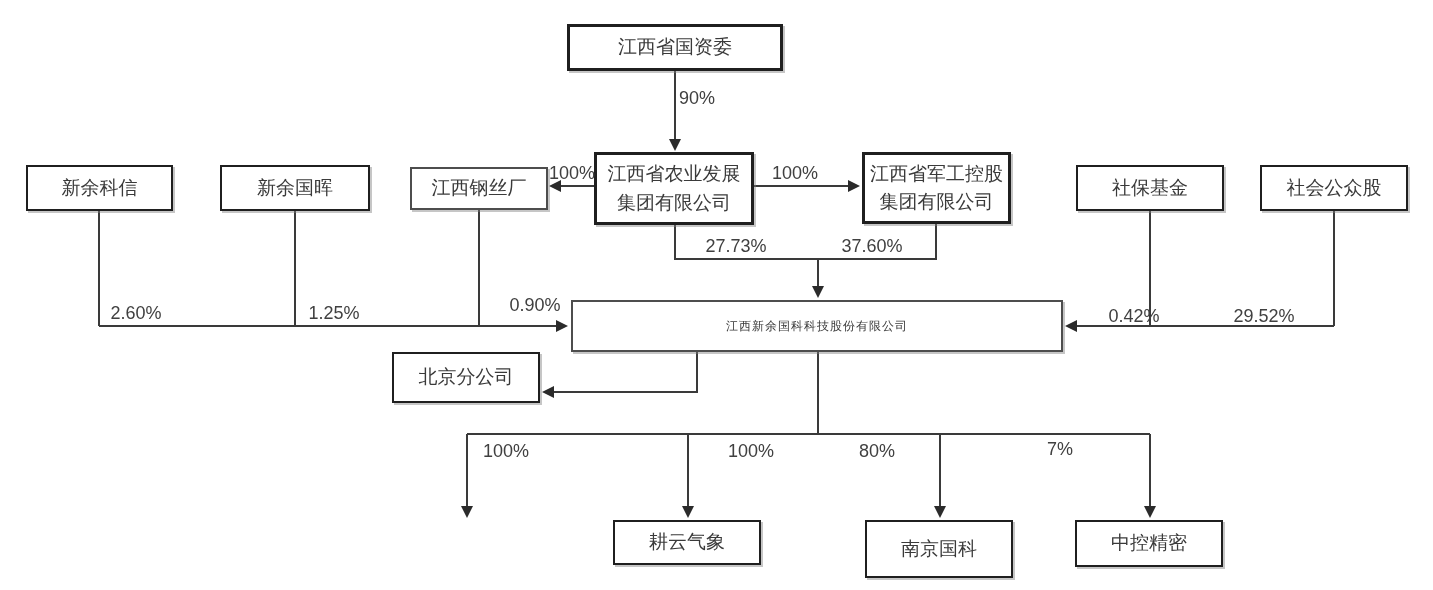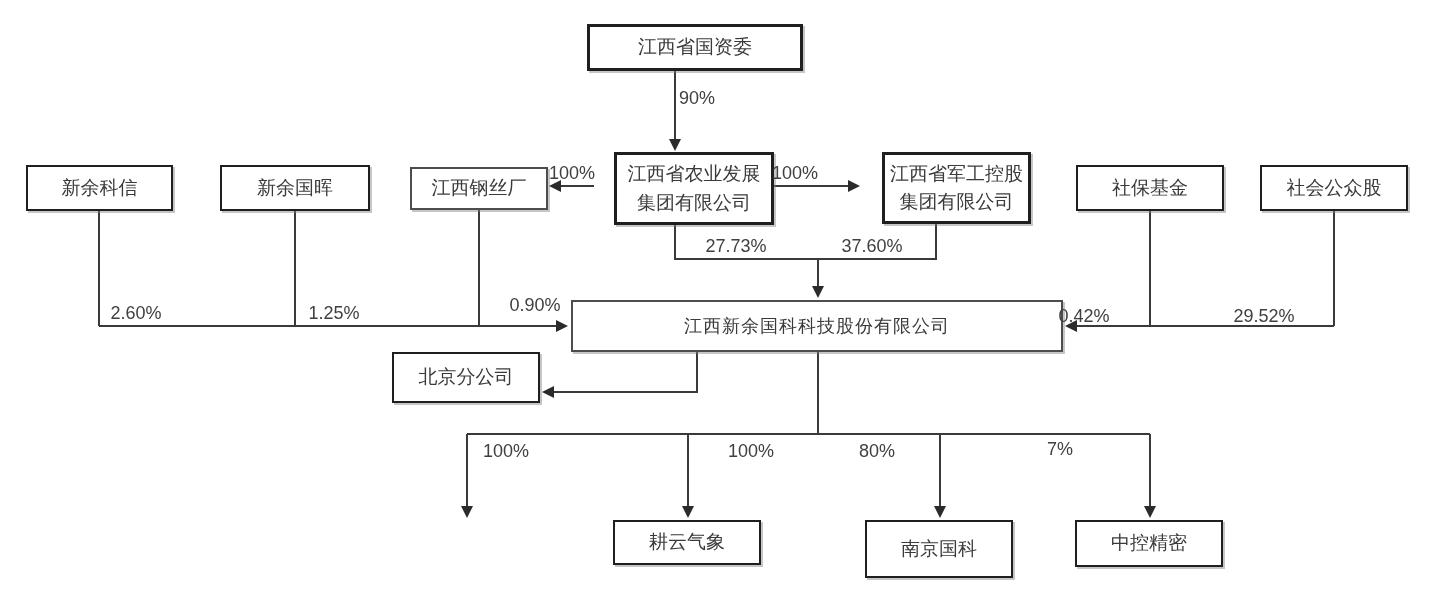--- a/index.html
+++ b/index.html
@@ -18,23 +18,23 @@
     background:#ffffff;
     border:2px solid #1f1f1f;
     display:flex;align-items:center;justify-content:center;
     text-align:center;
     font-size:19px;
     color:#3a3a3a;
     white-space:pre-line;
     line-height:1.5;
     box-shadow:2px 2px 0 rgba(128,128,128,0.45);
   }
-  .node.thick{border-width:3px;margin-left:20px;}
+  .node.thick{border-width:3px;}
   .node.gray{border-color:#4d4d4d;}
-  .node.central{font-size:18px;letter-spacing:1px;}
+  .node.central{font-size:12px;letter-spacing:1px;}
   .plabel{
     position:absolute;
     font-size:18px;
     color:#404040;
     transform:translateX(-50%);
     white-space:nowrap;
   }
 </style>
 </head>
 <body>
@@ -108,20 +108,20 @@
   <div class="node" style="left:1075px;top:520px;width:148px;height:47px">中控精密</div>
 
   <span class="plabel" style="left:697px;top:88px">90%</span>
   <span class="plabel" style="left:572px;top:163px">100%</span>
   <span class="plabel" style="left:795px;top:163px">100%</span>
   <span class="plabel" style="left:736px;top:236px">27.73%</span>
   <span class="plabel" style="left:872px;top:236px">37.60%</span>
   <span class="plabel" style="left:136px;top:303px">2.60%</span>
   <span class="plabel" style="left:334px;top:303px">1.25%</span>
   <span class="plabel" style="left:535px;top:295px">0.90%</span>
-  <span class="plabel" style="left:1084px;top:306px">0.42%</span>
+  <span class="plabel" style="left:1134px;top:306px">0.42%</span>
   <span class="plabel" style="left:1264px;top:306px">29.52%</span>
   <span class="plabel" style="left:506px;top:441px">100%</span>
   <span class="plabel" style="left:751px;top:441px">100%</span>
   <span class="plabel" style="left:877px;top:441px">80%</span>
   <span class="plabel" style="left:1060px;top:439px">7%</span>
 
 </div>
 
 </body></html>

